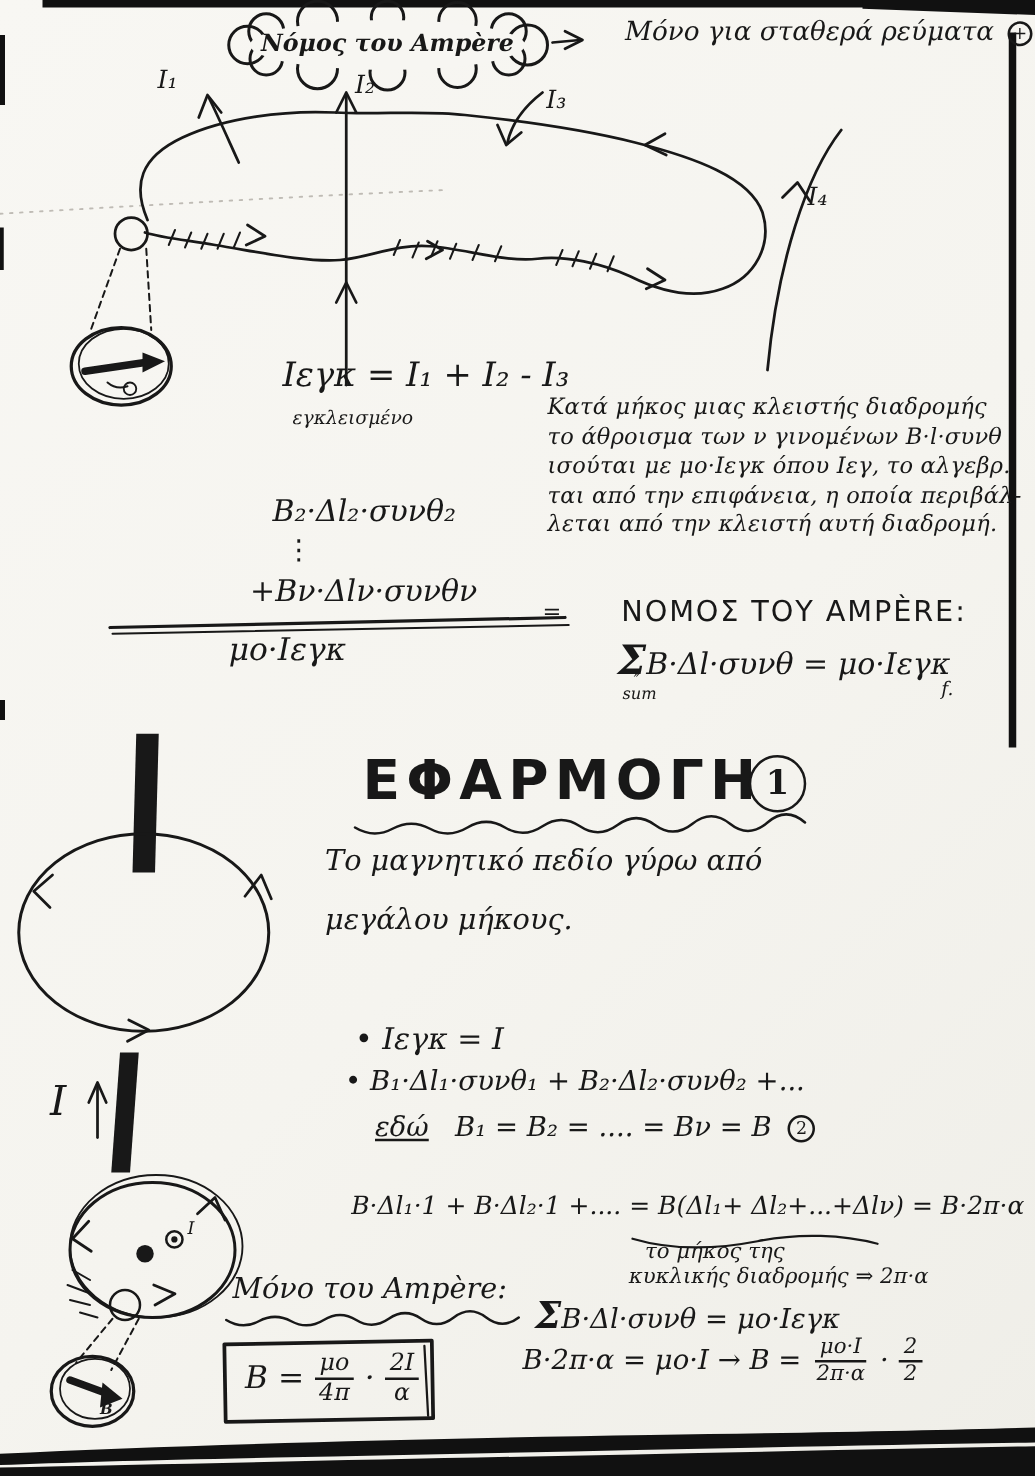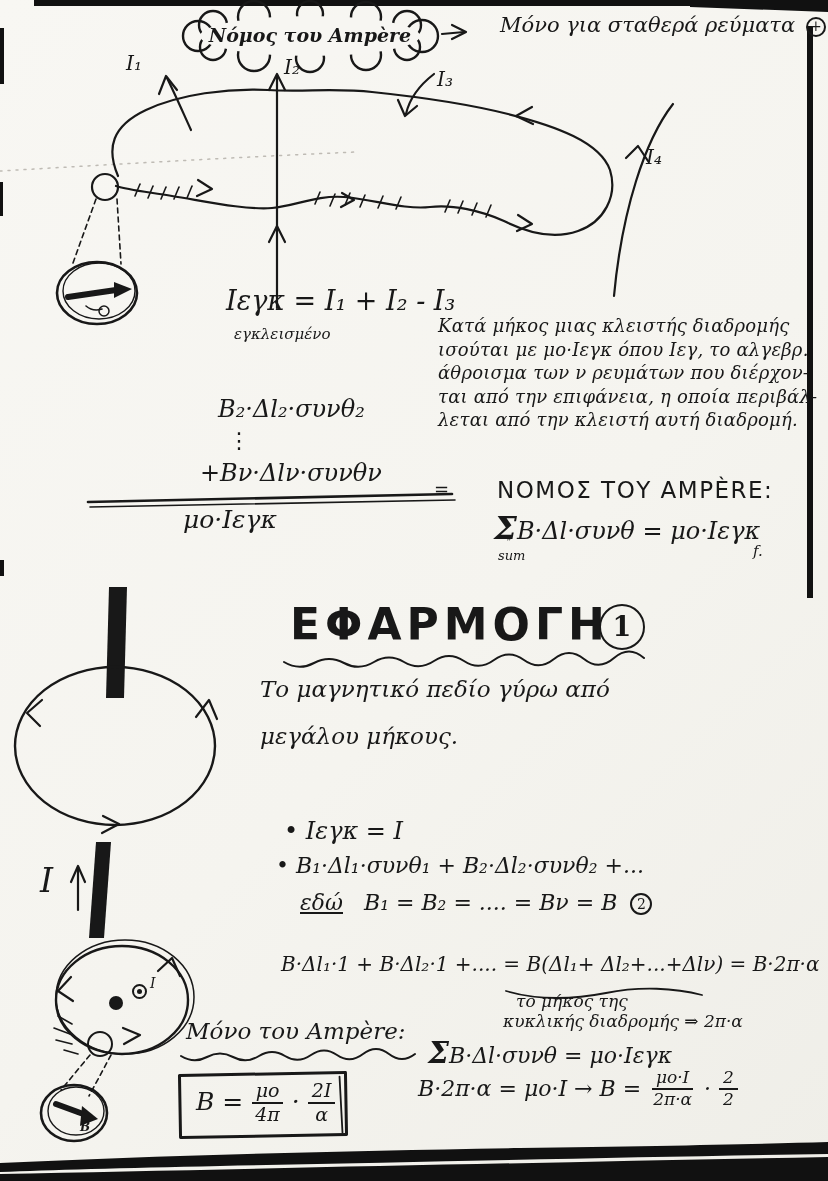--- a/index.html
+++ b/index.html
@@ -192,22 +192,22 @@
   <div class="hw" style="left:234px;top:326px;font-size:15px;">εγκλεισμένο</div>
 
   <div class="hw" style="left:218px;top:396px;font-size:24px;">Β₂·Δl₂·συνθ₂</div>
   <div class="hw" style="left:228px;top:428px;font-size:22px;">⋮</div>
   <div class="hw" style="left:200px;top:460px;font-size:24px;font-style:italic;">+Βν·Δlν·συνθν</div>
   <div class="hw" style="left:183px;top:506px;font-size:25px;">μο·Ιεγκ</div>
   <div class="hw" style="left:434px;top:480px;font-size:18px;">=</div>
 
   <div class="hw" style="left:438px;top:314px;font-size:18px;line-height:23.5px;letter-spacing:0.2px;">
     <div>Κατά μήκος μιας κλειστής διαδρομής</div>
+    <div>το άθροισμα των ν γινομένων Β·l·συνθ</div>
     <div>ισούται με μο·Ιεγκ όπου Ιεγ, το αλγεβρ.</div>
-    <div>άθροισμα των ν ρευμάτων που διέρχον-</div>
     <div>ται από την επιφάνεια, η οποία περιβάλ-</div>
     <div>λεται από την κλειστή αυτή διαδρομή.</div>
   </div>
 
   <div class="hw print" style="left:497px;top:477px;font-size:23px;letter-spacing:1.5px;">ΝΟΜΟΣ ΤΟΥ AMPÈRE:</div>
   <div class="hw" style="left:494px;top:510px;font-size:24px;">
     <span class="sigma">Σ</span><span>Β·Δl·συνθ = μο·Ιεγκ</span>
   </div>
   <div class="hw" style="left:507px;top:538px;font-size:12px;">″</div>
   <div class="hw" style="left:498px;top:549px;font-size:13px;">sum</div>

